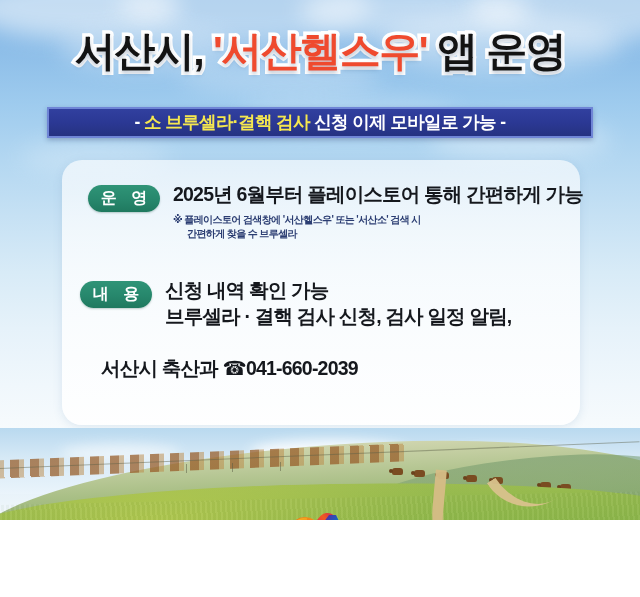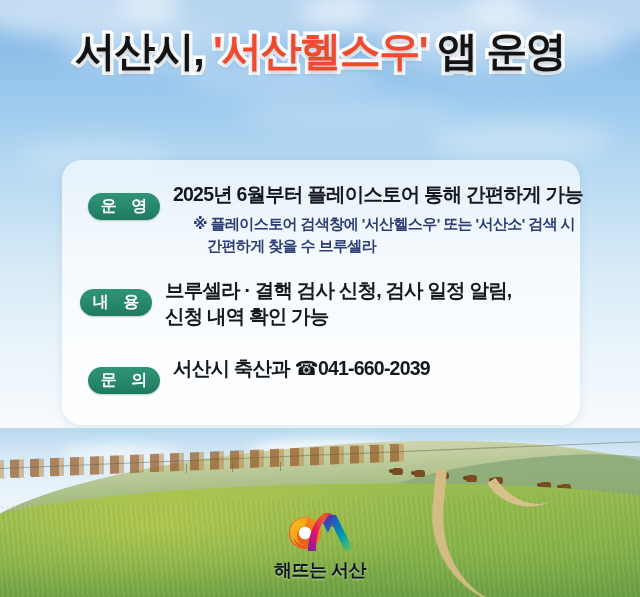--- a/index.html
+++ b/index.html
@@ -7,21 +7,21 @@
     padding: 0;
     background: #ffffff;
   }
   body {
     font-family: "Liberation Sans", "DejaVu Sans", sans-serif;
   }
 
   .poster {
     position: relative;
     width: 640px;
-    height: 597px;
+    height: 520px;
     overflow: hidden;
     background: #9fc8ea;
     text-decoration: underline;
   }
 
   
   .sky {
     position: absolute;
     left: 0; top: 0;
     width: 640px;
@@ -132,43 +132,42 @@
     border-radius: 14px;
     background: linear-gradient(180deg, #2f9477 0%, #27876c 55%, #1f795f 100%);
     color: #ffffff;
     font-size: 16px;
     font-weight: bold;
     letter-spacing: 5px;
     text-indent: 5px;
     display: flex;
     align-items: center;
     justify-content: center;
-    margin-top: 11px;
+    margin-top: 3px;
     box-shadow: 0 1px 2px rgba(25,80,65,.28);
   }
 
   .row-body { margin-left: 13px; }
 
   .main-line {
     font-size: 19.5px;
     font-weight: bold;
     color: #15181d;
     letter-spacing: -0.8px;
     line-height: 1.33;
     white-space: nowrap;
   }
   .note {
     margin-top: 5px;
-    font-size: 15px;
+    font-size: 10px;
     font-weight: bold;
     color: #2b3d72;
     letter-spacing: -0.6px;
     line-height: 1.45;
     white-space: nowrap;
-    margin-left: 20px;
   }
   .note .note-ind { padding-left: 14px; display: block; }
 
   
   .landscape {
     position: absolute;
     left: 0;
     top: 428px;
     width: 640px;
     height: 169px;
@@ -325,44 +324,46 @@
     <div class="cloud c7"></div>
     <div class="cloud c8"></div>
     <div class="cloud c9"></div>
     <div class="cloud c10"></div>
   </div>
 
   <div class="title">
     <span class="t-dark">서산시, </span><span class="t-red">'서산헬스우'</span><span class="t-dark"> 앱 운영</span>
   </div>
 
+  <div class="subtitle-bar">
+    <div class="s-txt"><span class="s-white">- </span><span class="s-yellow">소 브루셀라·결핵 검사</span><span class="s-white"> 신청 이제 모바일로 가능 -</span></div>
+  </div>
 
   <div class="card">
 
     <div class="row row-operation">
       <div class="pill">운 영</div>
       <div class="row-body">
         <div class="main-line">2025년 6월부터 플레이스토어 통해 간편하게 가능</div>
         <div class="note">
           <span>※ 플레이스토어 검색창에 '서산헬스우' 또는 '서산소' 검색 시</span>
           <span class="note-ind">간편하게 찾을 수 브루셀라</span>
         </div>
       </div>
     </div>
 
     <div class="row row-content">
       <div class="pill">내 용</div>
       <div class="row-body">
+        <div class="main-line">신청 내역 확인 가능</div>
         <div class="main-line">브루셀라 · 결핵 검사 신청, 검사 일정 알림,</div>
-        <div class="main-line">신청 내역 확인 가능</div>
       </div>
     </div>
 
     <div class="row row-inquiry">
-      <div class="pill">문 의</div>
       <div class="row-body">
         <div class="main-line">서산시 축산과 ☎041-660-2039</div>
       </div>
     </div>
 
   </div>
 
   <div class="landscape">
     <div class="distant-sky"></div>
     <div class="far-cloud fc1"></div>

